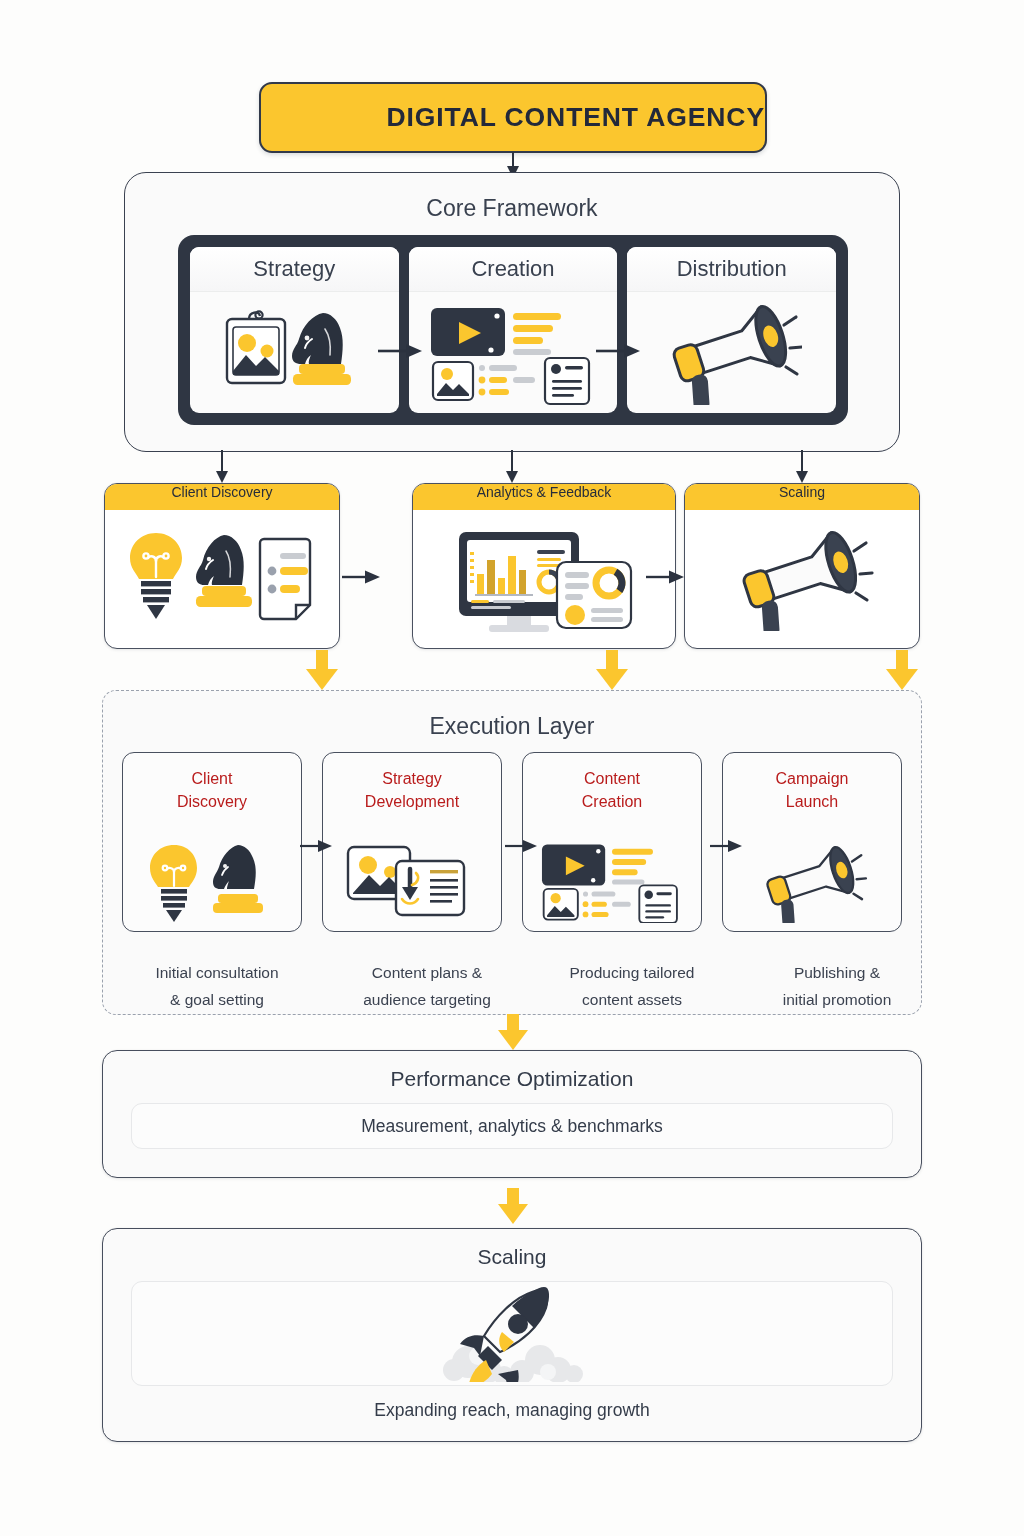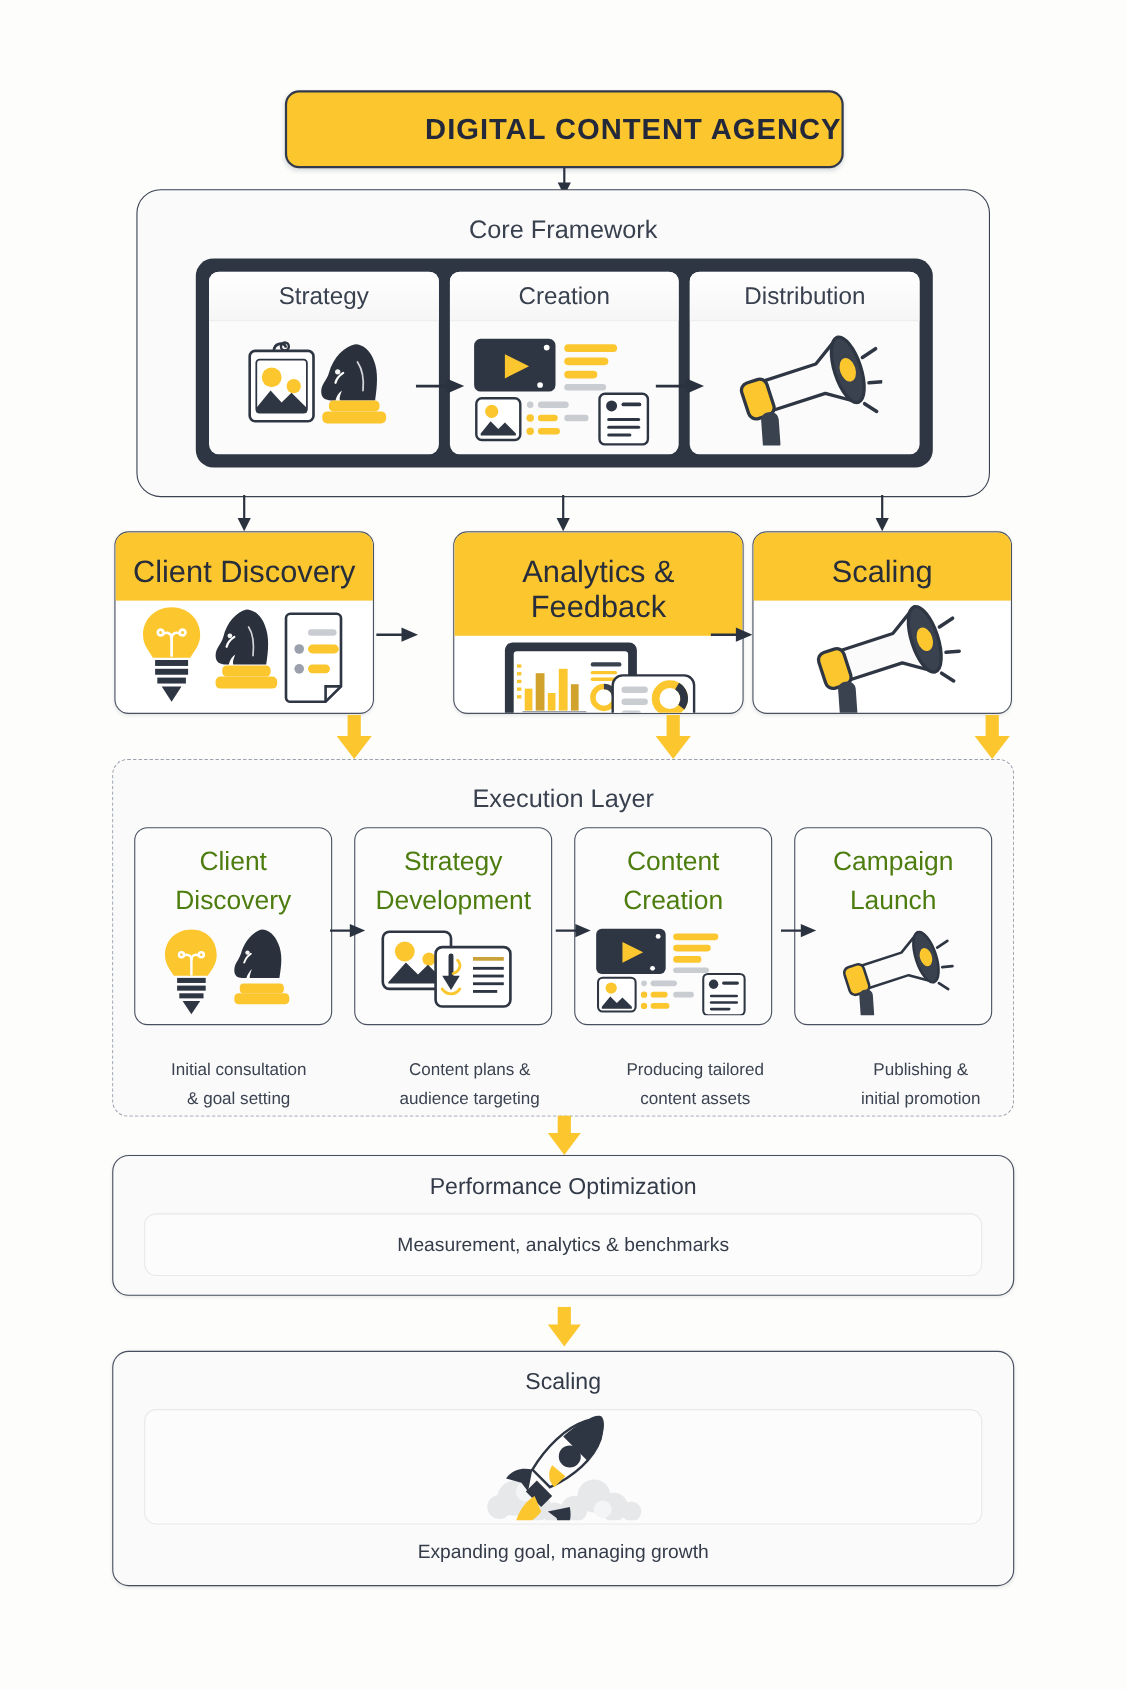--- a/index.html
+++ b/index.html
@@ -84,23 +84,23 @@
   .ycard {
     background: #ffffff;
     border: 1.4px solid #4a5160;
     border-radius: 13px;
     overflow: hidden;
     display: flex; flex-direction: column;
   }
   .ycard .hd {
     background: #fbc62e;
     text-align: center;
-    font-size: 28px;
+    font-size: 14px;
     color: #272d3a;
-    padding: 20px 4px 10px;
+    padding: 0 4px 10px;
   }
   .ycard .art { flex: 1; display: flex; align-items: center; justify-content: center; }
 
   #ycard-0 { left: 104px; top: 483px; width: 236px; height: 166px; }
   #ycard-1 { left: 396px; top: 483px; width: 264px; height: 166px; margin-left: 16px; }
   #ycard-2 { left: 684px; top: 483px; width: 236px; height: 166px; }
 
   
   #execution-layer {
     left: 102px; top: 690px; width: 820px; height: 325px;
@@ -117,21 +117,21 @@
   .exec-card {
     flex: 1 1 0;
     background: #fcfcfc;
     border: 1.3px solid #49505f;
     border-radius: 12px;
     display: flex; flex-direction: column; align-items: center;
     padding-top: 14px;
     position: relative;
   }
   .exec-card .ttl {
-    font-size: 24px; line-height: 1.45; text-align: center; color: #4d7c0f;
+    font-size: 16px; line-height: 1.45; text-align: center; color: #b91c1c;
   }
   .exec-card .art { flex: 1; display: flex; align-items: flex-end; justify-content: center; padding-bottom: 8px; }
 
   .exec-caption {
     position: absolute; text-align: center;
     font-size: 15.5px; line-height: 1.75; color: #3b4250; margin-top: 19px;
   }
 
   
   .panel {
@@ -144,21 +144,21 @@
   .panel .ttl {
     text-align: center; font-size: 21px; color: #333b49; padding-top: 16px;
   }
   .inner-box {
     margin: 12px 28px 0;
     background: #fcfcfc;
     border: 1px solid #e7e8ea;
     border-radius: 11px;
     display: flex; align-items: center; justify-content: center;
   }
-  #perf-inner { height: 57px; }
+  #perf-inner { height: 46px; }
   #perf-inner .t { font-size: 17.5px; color: #343c4a; }
   #scale-inner { height: 105px; }
   .panel .caption { text-align: center; font-size: 17.5px; color: #343c4a; margin-top: 14px; }
 </style>
 </head>
 <body>
 
 <div id="canvas">
 
   <div class="abs" id="title-banner">
@@ -598,16 +598,16 @@
 
         <path d="M52 50c-10-2-18 0-24 8l14 4 6 8z" fill="#2f3643"></path>
         <path d="M86 84c2 10 0 18-8 24l-4-14-8-6z" fill="#2f3643"></path>
 
         <path d="M56 60l14 14-10 10-14-14z" fill="#2f3643"></path>
 
         <path d="M54 74c-10 6-16 16-18 28 10-2 18-6 24-14z" fill="#fbc62e"></path>
         <path d="M70 46c-4 6-4 14 2 20l10-10z" fill="#fbc62e"></path>
       </svg>
     </div>
-    <div class="caption">Expanding goal, managing growth</div>
+    <div class="caption">Expanding reach, managing growth</div>
   </div>
 
 </div>
 
 </body></html>

